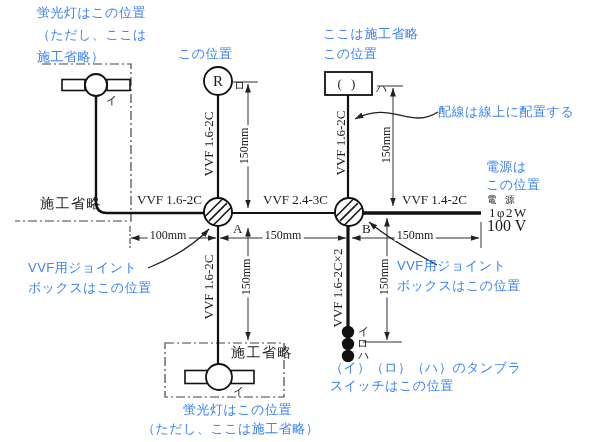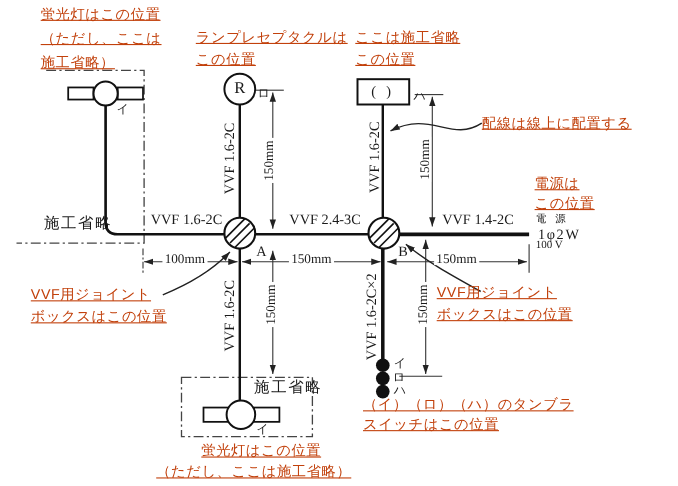--- a/index.html
+++ b/index.html
@@ -1,20 +1,20 @@
 <!DOCTYPE html>
 <html><head>
 <meta charset="utf-8">
 <style>
   html,body{margin:0;padding:0;background:#fff;}
   #stage{position:relative;width:616px;height:442px;background:#fff;overflow:hidden;
          font-family:"Liberation Sans",sans-serif;}
   svg{position:absolute;left:0;top:0;}
-  .red{position:absolute;color:#c2410c;font-family:"Liberation Sans",sans-serif;
-       font-size:13px;line-height:1;white-space:nowrap;letter-spacing:.5px;text-decoration:underline;}
+  .red{position:absolute;color:#3b82f6;font-family:"Liberation Sans",sans-serif;
+       font-size:13px;line-height:1;white-space:nowrap;letter-spacing:.5px;}
   .lbl{position:absolute;color:#1a1a1a;font-family:"Liberation Serif",serif;
        font-size:13px;line-height:1;white-space:nowrap;}
   .rot{transform:translate(-50%,-50%) rotate(-90deg);}
   .ctr{transform:translate(-50%,-50%);}
   .dim{font-size:12px;background:#fff;padding:0 2px;}
   .small{font-size:14px;letter-spacing:1.5px;}
   .kana{font-size:11px;}
 </style>
 </head>
 <body>
@@ -105,21 +105,20 @@
     <g stroke="#222" stroke-width="1.3" fill="none">
       <path d="M438,112 C410,130 392,100 355,119" marker-end="url(#ae)"></path>
       <path d="M148,268 C170,259 193,246 209,229" marker-end="url(#ae)"></path>
       <path d="M437,265 C410,250 388,238 369,222" marker-end="url(#ae)"></path>
     </g>
   </svg>
 
   <div class="red" style="left:37px;top:6px">蛍光灯はこの位置</div>
   <div class="red" style="left:37px;top:28px">（ただし、ここは</div>
   <div class="red" style="left:37px;top:50px">施工省略）</div>
-  <div class="red" style="left:178px;top:27px">ランプレセプタクルは</div>
   <div class="red" style="left:178px;top:47px">この位置</div>
   <div class="red" style="left:323px;top:27px">ここは施工省略</div>
   <div class="red" style="left:323px;top:47px">この位置</div>
   <div class="red" style="left:438px;top:105px">配線は線上に配置する</div>
   <div class="red" style="left:486px;top:160px">電源は</div>
   <div class="red" style="left:486px;top:178px">この位置</div>
   <div class="red" style="left:28px;top:261px">VVF用ジョイント</div>
   <div class="red" style="left:28px;top:281px">ボックスはこの位置</div>
   <div class="red" style="left:397px;top:259px">VVF用ジョイント</div>
   <div class="red" style="left:397px;top:279px">ボックスはこの位置</div>
@@ -155,15 +154,15 @@
   <div class="lbl kana" style="left:358px;top:326px">イ</div>
   <div class="lbl kana" style="left:357px;top:338px">ロ</div>
   <div class="lbl kana" style="left:358px;top:350px">ハ</div>
   <div class="lbl kana" style="left:233px;top:386px">イ</div>
 
   <div class="lbl small" style="left:40px;top:197px">施工省略</div>
   <div class="lbl small" style="left:231px;top:346px">施工省略</div>
 
   <div class="lbl" style="left:487px;top:196px;font-size:9.5px;letter-spacing:3px">電 源</div>
   <div class="lbl" style="left:489px;top:206px;font-size:13px;letter-spacing:1.5px">1φ2W</div>
-  <div class="lbl" style="left:487px;top:218px;font-size:10px">100 V</div>
+  <div class="lbl" style="left:487px;top:218px;font-size:16px">100 V</div>
 
 </div>
 
 </body></html>

